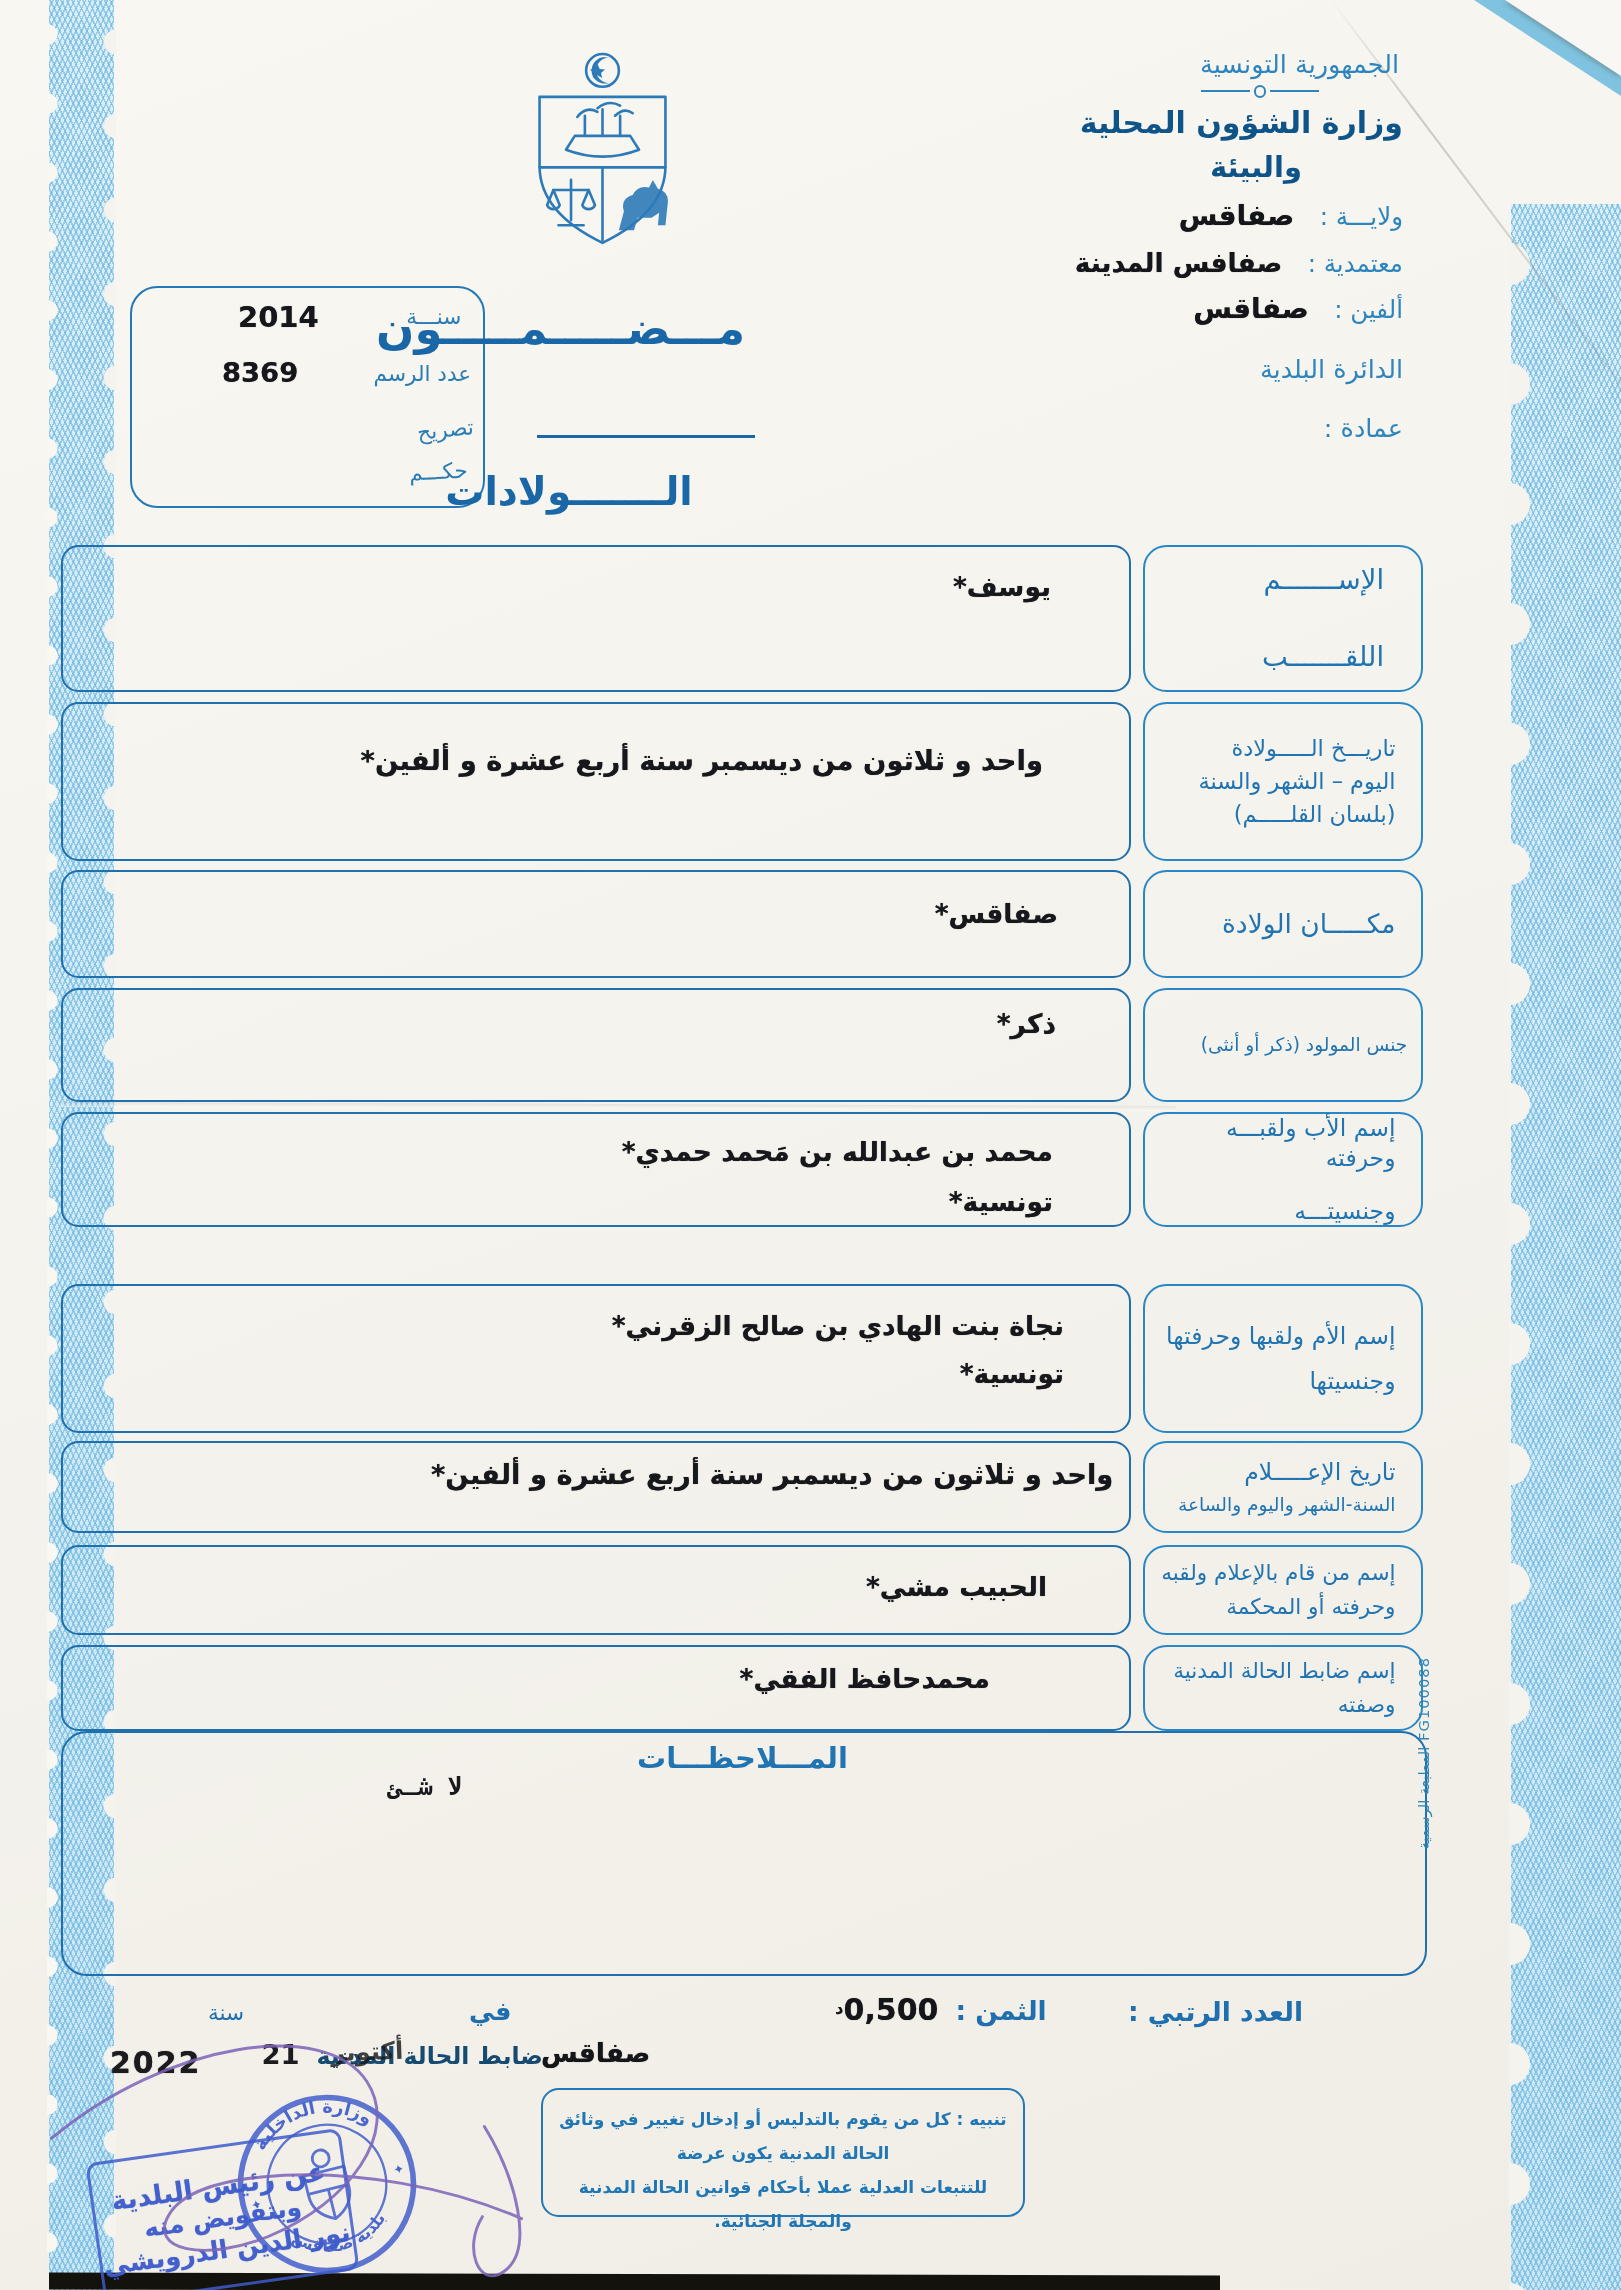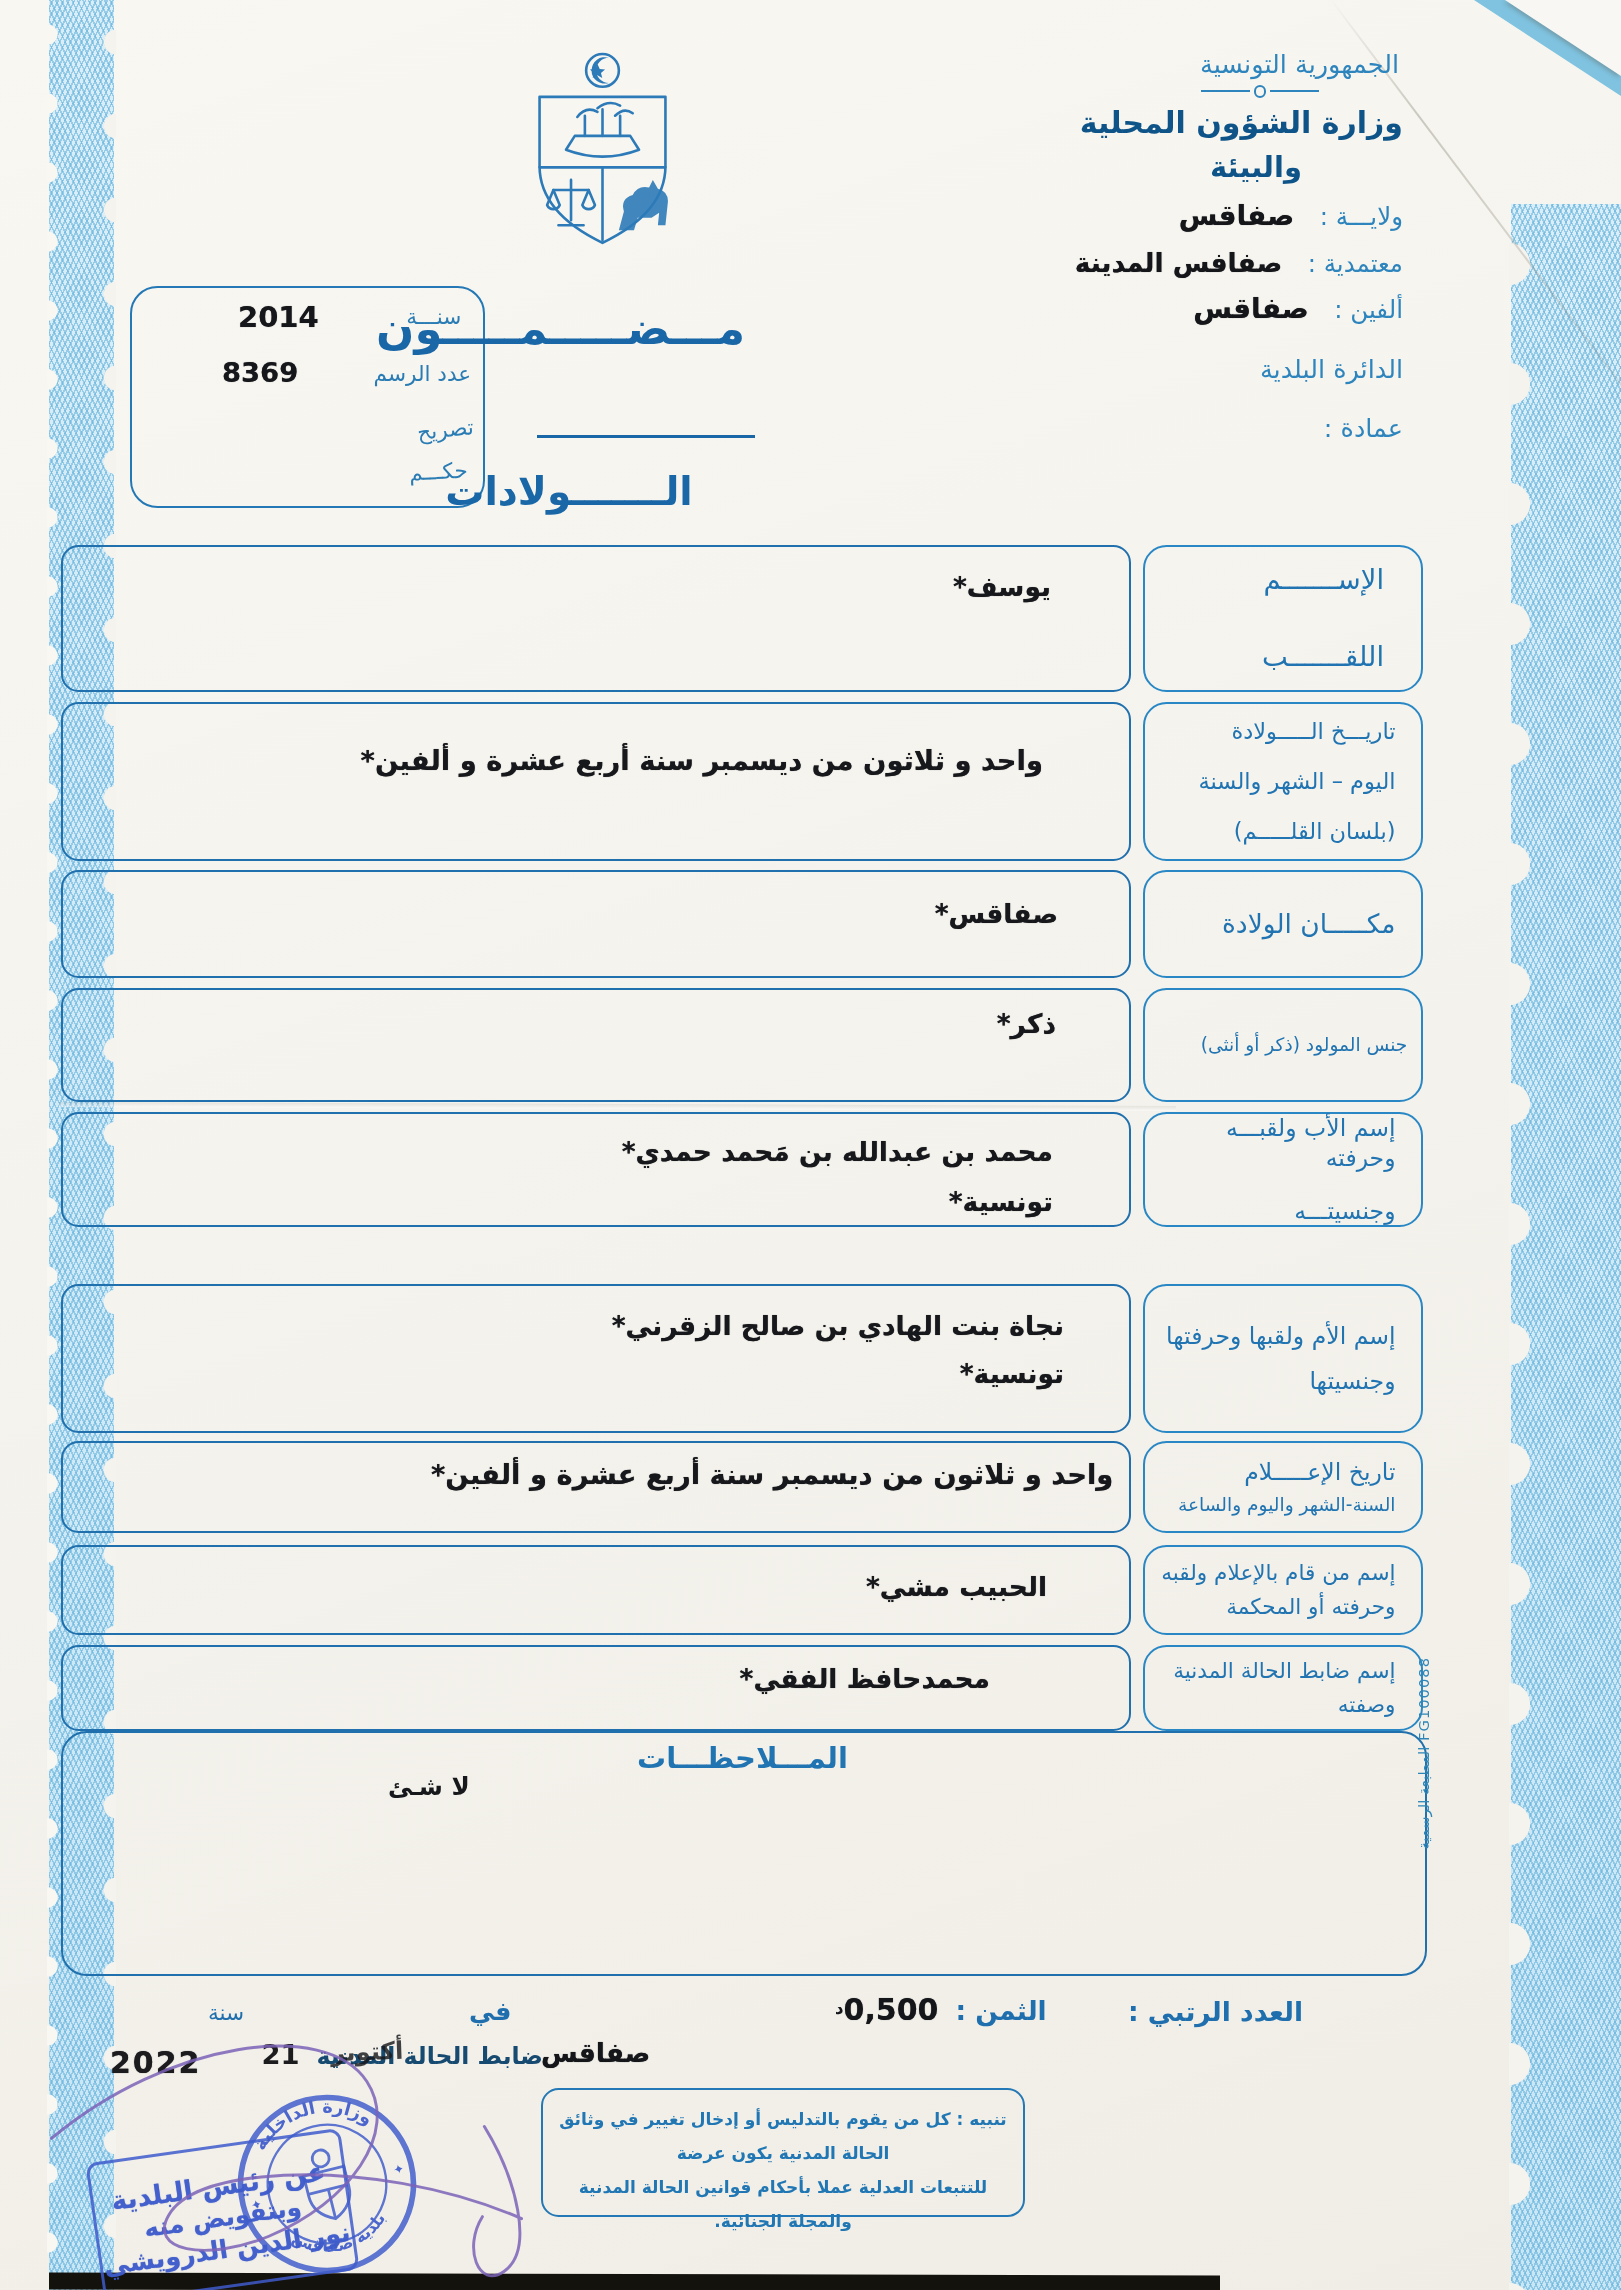--- a/index.html
+++ b/index.html
@@ -72,41 +72,41 @@
   .vbox{position:absolute;left:0;top:0;bottom:0;width:1070px;border:2.9px solid #2070ad;border-radius:17.6px;
     direction:rtl;box-sizing:border-box;display:flex;flex-direction:column;}
   .lbox{position:absolute;right:0;top:0;bottom:0;width:280px;border:2.9px solid #2887c4;border-radius:23.5px;
     direction:rtl;color:#2174b2;display:flex;flex-direction:column;justify-content:center;
     padding:7.8px 25.5px 7.8px 9.8px;box-sizing:border-box;gap:7.8px;font-size:23.5px;line-height:1.3;}
   .val{display:block;color:#17181c;font-weight:700;font-size:26.5px;text-shadow:0 0 0.7px rgba(20,20,25,.8);}
   .fr1 .vbox{padding:23.5px 78px 0 19.6px;gap:21.6px;}
   .fr1 .lbox{gap:41px;font-size:27.4px;padding-right:37px;}
   .fr2 .vbox{padding:41px 86px 0 19.6px;}
   .fr2 .vbox .val{font-size:27.4px;}
-  .fr2 .lbox{gap:21px;font-size:22.5px;}
+  .fr2 .lbox{gap:4px;font-size:22.5px;}
   .fr3 .vbox{padding:25.5px 71px 0 19.6px;}
   .fr3 .lbox{font-size:26.5px;}
   .fr4 .vbox{padding:17.6px 73px 0 19.6px;}
   .fr4 .lbox{font-size:18.6px;white-space:nowrap;padding-right:13.7px;}
   .fr5 .vbox{padding:21.6px 76px 0 19.6px;gap:19.6px;}
   .fr5 .lbox{gap:21.6px;}
   .fr6 .vbox{padding:23.5px 65px 0 19.6px;gap:17.6px;}
   .fr6 .lbox{gap:14px;}
   .fr7 .vbox{padding:15.7px 15.7px 0 9.8px;}
   .fr7 .vbox .val{font-size:27.4px;}
   .fr7 .lbox{gap:5.9px;}
   .fr7 .lbox .sub{font-size:18.6px;}
   .fr8 .vbox{padding:23.5px 82px 0 19.6px;}
   .fr8 .lbox{font-size:21.6px;gap:5.9px;}
   .fr9 .vbox{padding:15.7px 139px 0 19.6px;}
   .fr9 .lbox{font-size:21.6px;gap:5.9px;}
   
   .notes{position:absolute;left:61px;top:1731px;width:1362px;height:241px;border:2.9px solid #2070ad;border-radius:25.5px;}
   .notes .ttl-n{position:absolute;left:574px;top:7.8px;font-size:29px;font-weight:700;color:#2174b2;}
-  .notes .cnt{position:absolute;left:325px;top:39px;font-size:24.5px;font-weight:700;color:#17181c;direction:rtl;}
+  .notes .cnt{position:absolute;left:325px;top:39px;font-size:24.5px;font-weight:700;color:#17181c;direction:rtl;font-family:Liberation Mono, monospace;}
   
   .f-ord{position:absolute;right:318px;top:1996px;font-size:26.5px;font-weight:700;color:#1f6fae;direction:rtl;}
   .f-price{position:absolute;left:835px;top:1992px;direction:rtl;white-space:nowrap;}
   .f-price .lab{font-size:26.5px;font-weight:700;color:#1f6fae;}
   .f-price .pv{font-size:30px;font-weight:700;color:#15161a;margin-right:11.8px;text-shadow:0 0 0.7px rgba(20,20,25,.8);}
   .f-price .cur{font-size:16.7px;font-weight:700;color:#15161a;vertical-align:super;}
   .f-fi{position:absolute;left:469px;top:1996px;font-size:25.5px;font-weight:700;color:#1f6fae;}
   .f-sana{position:absolute;left:208px;top:2000px;font-size:21.6px;color:#1f6fae;}
   .f-city{position:absolute;left:541px;top:2037px;font-size:26.5px;font-weight:700;color:#15161a;text-shadow:0 0 0.8px #15161a;}
   .f-officer{position:absolute;left:280px;top:2039px;width:263px;direction:rtl;white-space:nowrap;}

